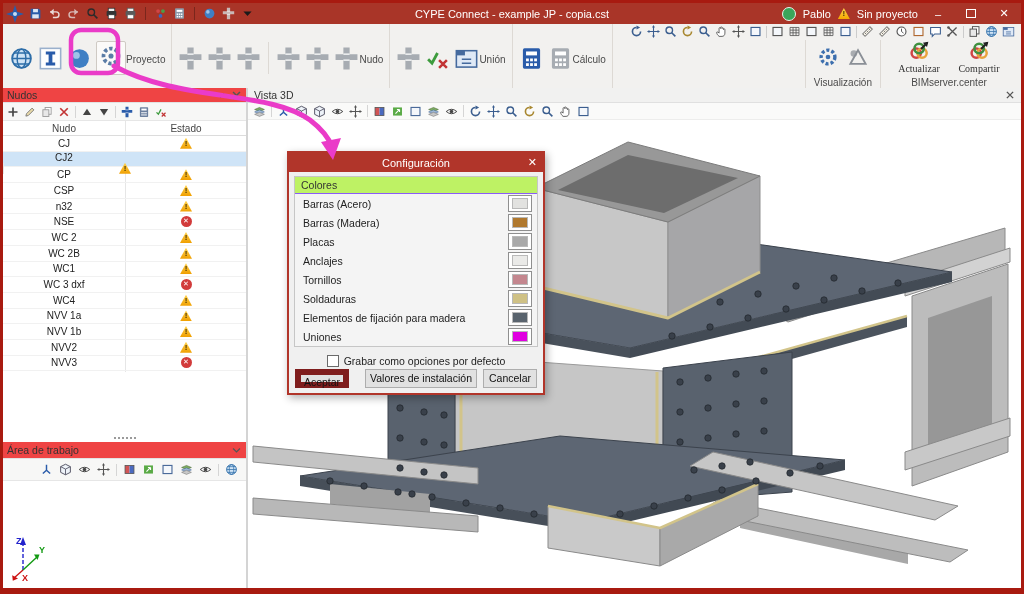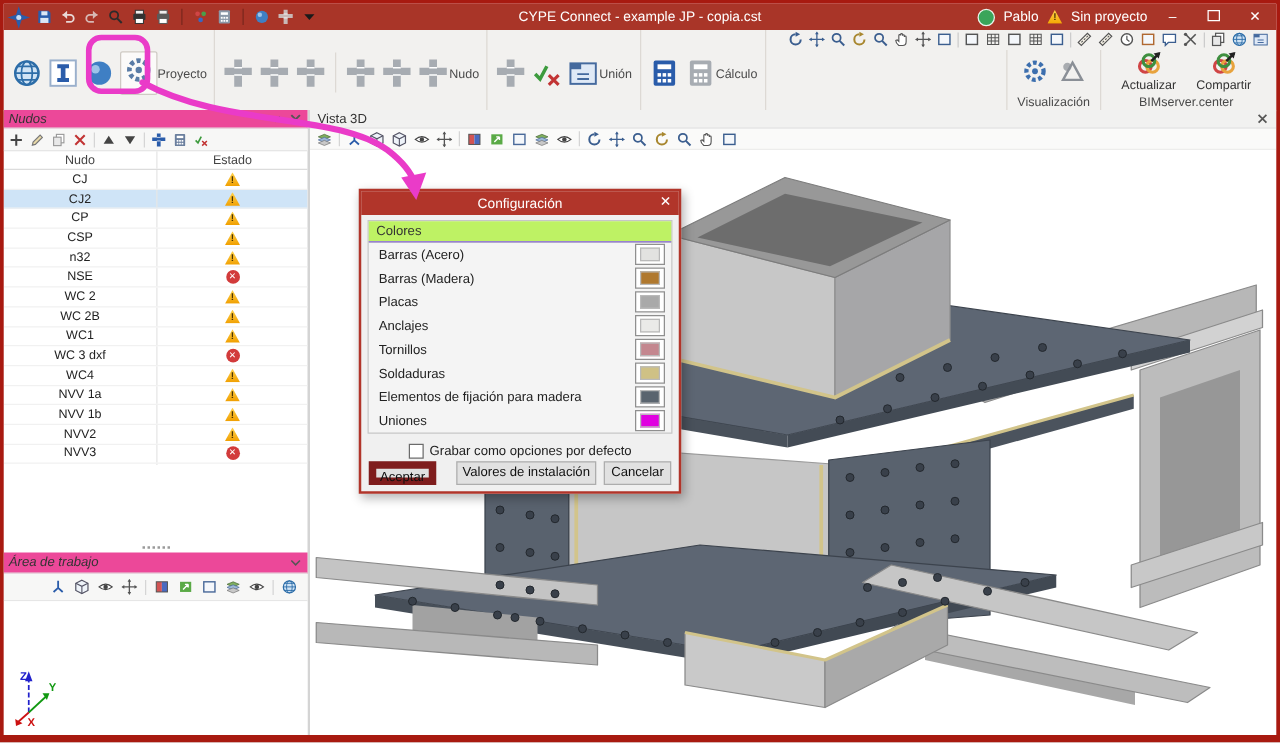--- a/index.html
+++ b/index.html
@@ -28,42 +28,42 @@
   .rsep{width:1px;height:32px;background:#ddd9d4;margin:0 3px;}
   .rlabel{font-size:10px;color:#4a4a4a;margin-top:3px;}
   .boxed{border:1px solid #cfcac4;background:#fbfaf9;padding:2px;border-radius:2px;}
   .ribbon-right{position:absolute;right:2px;top:0;height:100%;}
   .mini-row{position:absolute;top:1px;right:4px;display:flex;align-items:center;gap:4px;}
   .mini-row .ic{width:13px;height:13px;color:#3b5e8f;}
   .mini-sep{width:1px;height:12px;background:#ccc;}
   .rr-groups{position:absolute;top:16px;right:2px;display:flex;height:48px;}
   .bim-col{display:flex;flex-direction:column;align-items:center;width:60px;}
   .bim-col .ic{width:22px;height:22px;}
-  .bim-lbl{font-size:10px;color:#333;margin-top:1px;}
+  .bim-lbl{font-size:10px;color:#333;margin-top:1px;font-family:Liberation Serif, serif;}
   .vis-icons{display:flex;gap:8px;align-items:center;height:34px;}
   .vis-icons .ic{width:22px;height:22px;}
   .rr-g{display:flex;flex-direction:column;align-items:center;padding:0 8px;border-left:1px solid #ddd9d4;}
   
   .workarea{position:absolute;left:0;right:0;top:85px;bottom:0;display:flex;}
   .left-panel{width:243px;background:#fff;display:flex;flex-direction:column;border-right:2px solid #d4d4d4;}
-  .p-header{height:14px;background:#ec4899;border-bottom:1px solid #e2e2e2;display:flex;align-items:center;
-            padding:0 4px;font-size:10.5px;color:#333;font-style:italic;}
+  .p-header{height:14px;background:#ef4444;border-bottom:1px solid #e2e2e2;display:flex;align-items:center;
+            padding:0 4px;font-size:10.5px;color:#333;}
   .p-header .sp{flex:1;}
   .p-header .ic{width:11px;height:11px;color:#555;margin-left:5px;}
   .p-toolbar{height:17px;background:#f7f7f6;border-bottom:1px solid #e6e6e6;display:flex;align-items:center;gap:5px;padding:0 4px;}
   .p-toolbar .ic{width:12px;height:12px;}
   .tsep{width:1px;height:12px;background:#d5d5d5;}
   .thead{height:14px;display:flex;font-size:10px;color:#444;border-bottom:1px solid #dcdcdc;}
   .thead>div{display:flex;align-items:center;justify-content:center;}
   .c1{width:122px;}
   .c2{flex:1;border-left:1px solid #e6e6e6;}
   .rows{height:236px;overflow:hidden;}
   .row{height:14.7px;display:flex;font-size:10px;color:#222;border-bottom:1px solid #f1f1f1;}
   .row>div{display:flex;align-items:center;justify-content:center;}
-  .row[data-selected="true"]{background:#cfe4f7;}
+  .row[data-selected="true"]{background:#cfe4f7;flex-direction:column;}
   .status{display:inline-block;position:relative;}
   .status[data-status="warning"]{width:12px;height:11px;background:linear-gradient(#ffd24d,#f09f00);clip-path:polygon(50% 0,100% 100%,0 100%);}
   .status[data-status="warning"]::after{content:"!";position:absolute;left:0;right:0;top:1px;text-align:center;
       font:bold 8px/10px "Liberation Sans",sans-serif;color:#4a3300;}
   .status[data-status="error"]{width:11px;height:11px;border-radius:50%;background:#d23b3b;}
   .status[data-status="error"]::after{content:"\2715";position:absolute;left:0;right:0;top:0;text-align:center;
       font:bold 7px/11px "DejaVu Sans",sans-serif;color:#fff;}
   .filler{height:62px;}
   .splitter{height:8px;display:flex;align-items:center;justify-content:center;}
   .splitter i{display:block;width:22px;border-top:2px dotted #9a9a9a;}

